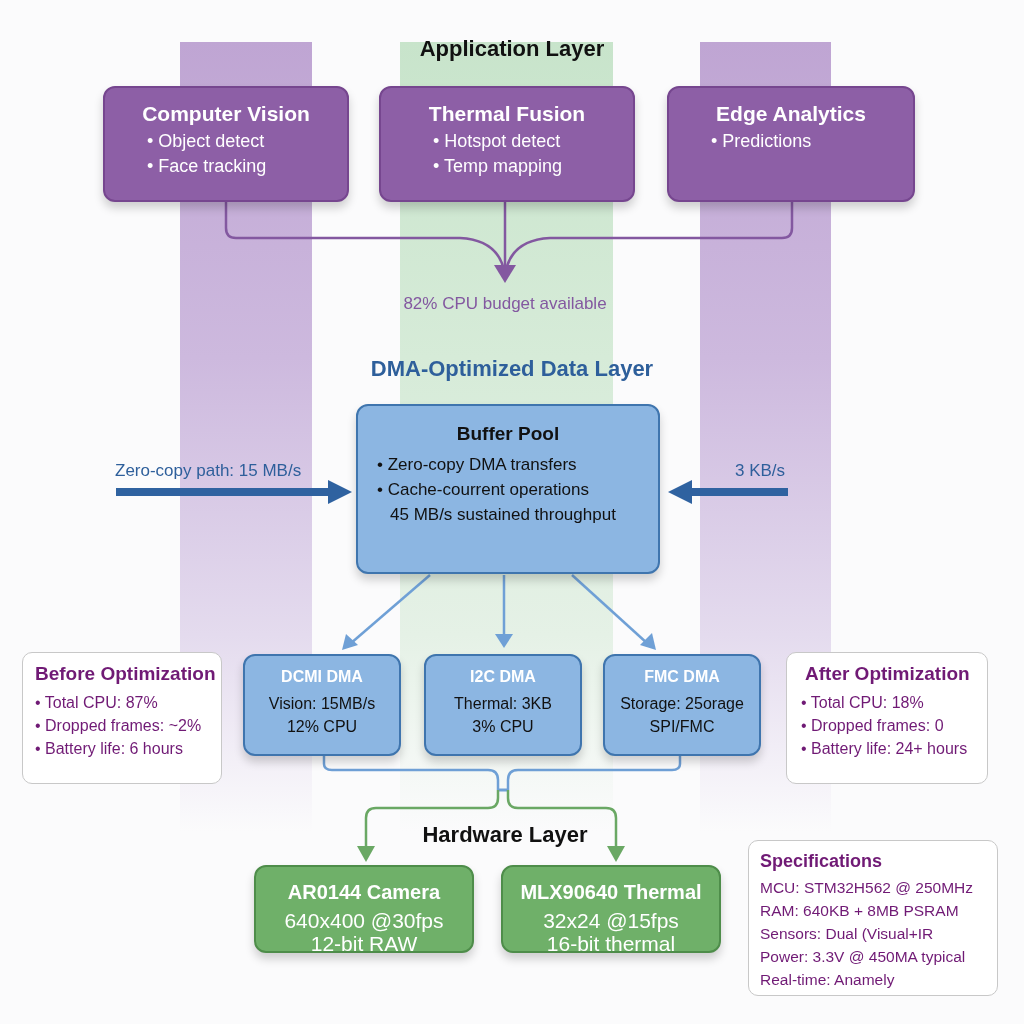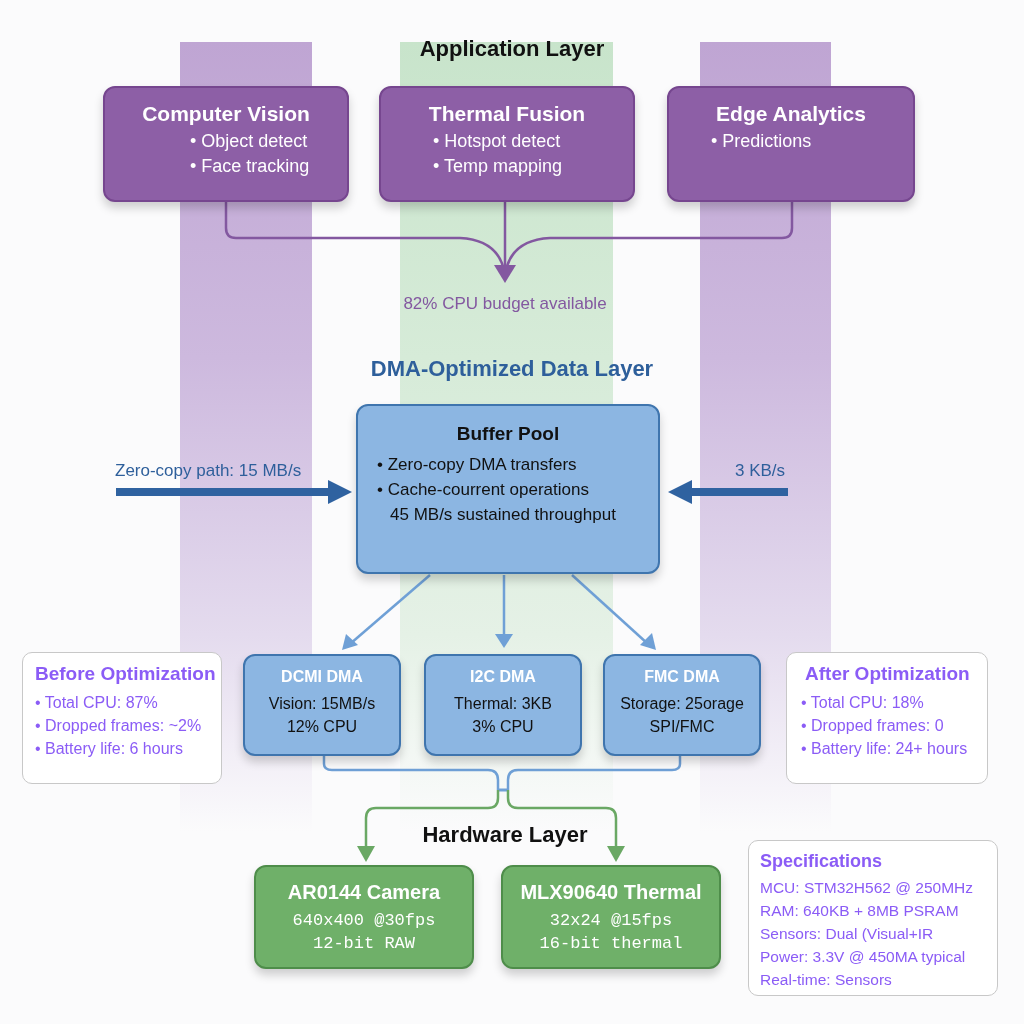--- a/index.html
+++ b/index.html
@@ -30,21 +30,21 @@
     text-align: center; box-shadow: 0 6px 10px rgba(0,0,0,0.18);
   }
   .box .title { font-weight: bold; font-size: 21px; margin-bottom: 3px; }
   .box .line { font-size: 18px; line-height: 25px; }
 
   .app-box { background: #8d5fa6; border: 2px solid #76468f; color: #fff; top: 86px; height: 116px; padding-top: 14px; }
   .app-box .line { text-align: left; padding-left: 40px; }
   #app-box-cv { left: 103px; width: 246px; }
   #app-box-tf { left: 379px; width: 256px; }
   #app-box-ea { left: 667px; width: 248px; }
-  #app-box-cv .line { padding-left: 42px; margin-left: 43px; }
+  #app-box-cv .line { padding-left: 42px; }
   #app-box-tf .line { padding-left: 52px; }
   #app-box-ea .line { padding-left: 42px; }
 
   .budget-text { position: absolute; top: 286px; left: 0; width: 1010px; text-align: center; font-size: 17px; color: #8358a0; margin-top: 8px; }
 
   #buffer-pool { left: 356px; top: 404px; width: 304px; height: 170px; background: #8cb6e2; border: 2px solid #3f75ae; color: #111; padding-top: 16px; }
   #buffer-pool .title { font-size: 19px; line-height: 24px; margin-bottom: 6px; }
   #buffer-pool .line { font-size: 17px; line-height: 25px; }
   #buffer-pool .bullet-line { text-align: left; padding-left: 19px; }
   #buffer-pool .plain-line { text-align: left; padding-left: 32px; }
@@ -53,33 +53,33 @@
   #zero-copy-label { left: 115px; top: 461px; }
   #kbs-label { left: 735px; top: 461px; }
 
   .dma-box { background: #8cb6e2; border: 2px solid #3f75ae; color: #111; top: 654px; height: 102px; padding-top: 12px; }
   .dma-box .title { color: #fff; font-size: 16px; margin-bottom: 6px; }
   .dma-box .line { font-size: 16px; line-height: 23px; }
   #dma-box-dcmi { left: 243px; width: 158px; }
   #dma-box-i2c { left: 424px; width: 158px; }
   #dma-box-fmc { left: 603px; width: 158px; }
 
-  .info-box { position: absolute; background: #fff; border: 1.5px solid #c8c8c8; border-radius: 10px; box-sizing: border-box; color: #8b5cf6; }
+  .info-box { position: absolute; background: #fff; border: 1.5px solid #c8c8c8; border-radius: 10px; box-sizing: border-box; color: #701a75; }
   .info-box .title { font-weight: bold; font-size: 19px; margin-bottom: 6px; }
   .info-box .line { font-size: 16px; line-height: 23px; }
   #before-box { left: 22px; top: 652px; width: 200px; height: 132px; padding: 10px 0 0 12px; }
   #after-box { left: 786px; top: 652px; width: 202px; height: 132px; padding: 10px 0 0 14px; }
   #after-box .title { padding-left: 4px; }
   #specs-box { left: 748px; top: 840px; width: 250px; height: 156px; padding: 10px 0 0 11px; }
   #specs-box .title { font-size: 18px; margin-bottom: 4px; }
   #specs-box .line { font-size: 15.5px; line-height: 23px; }
 
-  .hw-box { background: #6fb069; border: 2px solid #4e8d4a; color: #fff; top: 865px; height: 104px; padding-top: 14px; }
+  .hw-box { background: #6fb069; border: 2px solid #4e8d4a; color: #fff; top: 865px; height: 88px; padding-top: 14px; }
   .hw-box .title { font-size: 20px; margin-bottom: 5px; }
-  .hw-box .line { font-size: 17px; line-height: 23px; font-family: Liberation Mono, monospace; }
+  .hw-box .line { font-size: 21px; line-height: 23px; }
   #hw-box-camera { left: 254px; width: 220px; }
   #hw-box-thermal { left: 501px; width: 220px; }
 </style>
 </head>
 <body>
 
 <div class="stripe stripe-purple" id="stripe-left"></div>
 <div class="stripe stripe-green" id="stripe-mid"></div>
 <div class="stripe stripe-purple" id="stripe-right"></div>
 
@@ -195,14 +195,14 @@
   <div class="line">32x24 @15fps</div>
   <div class="line">16-bit thermal</div>
 </div>
 
 <div class="info-box" id="specs-box">
   <div class="title">Specifications</div>
   <div class="line">MCU: STM32H562 @ 250MHz</div>
   <div class="line">RAM: 640KB + 8MB PSRAM</div>
   <div class="line">Sensors: Dual (Visual+IR</div>
   <div class="line">Power: 3.3V @ 450MA typical</div>
-  <div class="line">Real-time: Sensors</div>
+  <div class="line">Real-time: Anamely</div>
 </div>
 
 </body></html>

